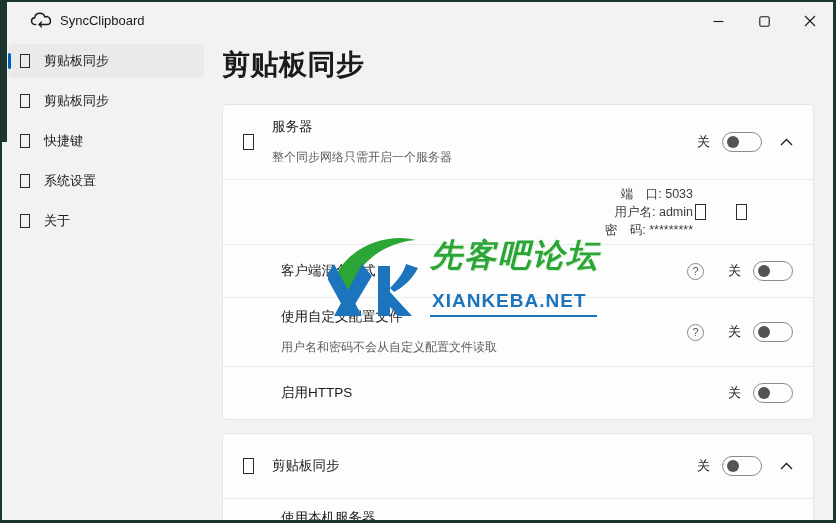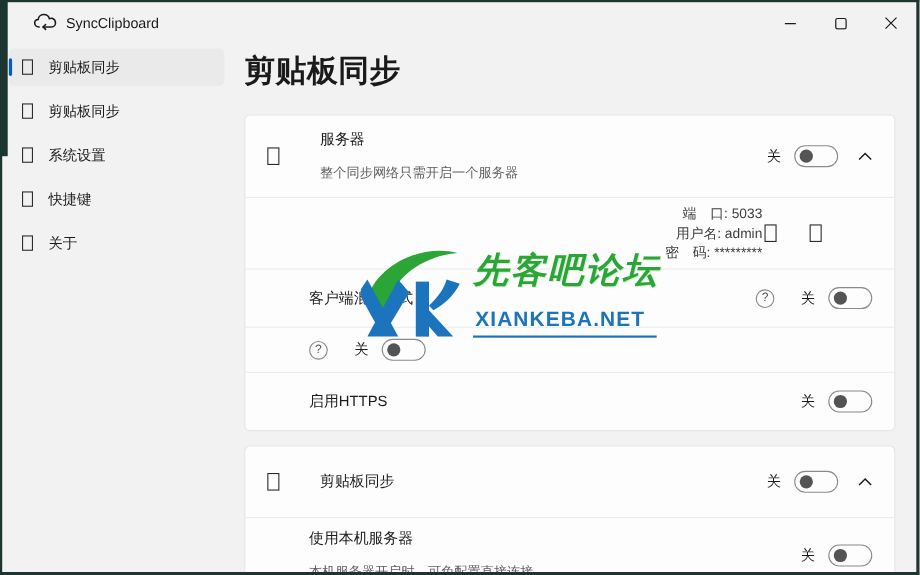--- a/index.html
+++ b/index.html
@@ -47,21 +47,21 @@
   .tofu.lg { width:11px; height:16px; }
 
   .content { flex:1; padding:2px 22px 0 10px; position:relative; }
   .page-title { font-size:28px; font-weight:600; letter-spacing:0.5px; margin:4px 0 20px 0; }
 
   
   .card {
     background:#fdfdfd; border:1px solid #e5e5e5; border-radius:5px;
     margin-bottom:13px; overflow:hidden;
   }
-  .row { display:flex; align-items:center; padding:0 20px;gap:19px; }
+  .row { display:flex; align-items:center; padding:0 20px; }
   .row + .row, .info-row + .row, .row + .info-row { border-top:1px solid #ebebeb; }
   .card-header { min-height:72px; padding:13px 20px; }
   .card-header.compact { min-height:64px; }
   .hdr-icon { margin-right:18px; flex:0 0 auto; }
   .titles { flex:1; min-width:0; }
   .row-title { font-size:13.5px; color:#1b1b1b; line-height:18px; }
   .row-sub { font-size:12px; color:#5d5d5d; line-height:17px; margin-top:13px; }
   .setting-row { padding-left:58px; }
   .pad-tall { padding-top:10px; padding-bottom:10px; }
   .pad-reg  { padding-top:16px; padding-bottom:16px; }
@@ -81,21 +81,21 @@
   .chevron { margin-left:18px; display:inline-flex; }
 
   
   .info-row { padding:5px 20px 5px 58px; display:flex; align-items:center; }
   .info-lines { flex:1;text-align:right; }
   .info-line { font-size:12.5px; color:#3d3d3d; line-height:18px; }
   .info-actions { display:flex; gap:26px; margin-right:44px; }
   .icon-btn { display:inline-flex; padding:2px; }
 
   
-  .watermark { position:absolute; left:328px; top:220px; z-index:40;
+  .watermark { position:absolute; left:328px; top:230px; z-index:40;
     display:flex; align-items:flex-start; pointer-events:none; }
   .wm-logo { width:96px; height:88px; margin-right:6px; }
   .wm-text { padding-top:8px; }
   .wm-line1 {
     font-size:32px; font-weight:800; font-style:italic; letter-spacing:2px;
     color:#2ba636; text-shadow:1px 1px 0 #d7efd7; line-height:34px;
   }
   .wm-line2 {
     display:inline-block; font-size:19px; font-weight:800; letter-spacing:1px;
     color:#1b74bc; border-bottom:2px solid #1b74bc; padding:2px 10px 3px 2px;
@@ -147,25 +147,25 @@
         <span class="accent"></span>
         <span class="tofu"></span>
         <span class="nav-label">剪贴板同步</span>
       </div>
       <div class="nav-item">
         <span class="tofu"></span>
         <span class="nav-label">剪贴板同步</span>
       </div>
       <div class="nav-item">
         <span class="tofu"></span>
+        <span class="nav-label">快捷键</span>
+      </div>
+      <div class="nav-item">
+        <span class="tofu"></span>
         <span class="nav-label">系统设置</span>
-      </div>
-      <div class="nav-item">
-        <span class="tofu"></span>
-        <span class="nav-label">快捷键</span>
       </div>
       <div class="nav-item">
         <span class="tofu"></span>
         <span class="nav-label">关于</span>
       </div>
     </div>
 
     <div class="content">
       <div class="page-title">剪贴板同步</div>
 
@@ -212,20 +212,24 @@
           <div class="controls">
             <span class="help-icon">?</span>
             <span class="toggle-label">关</span>
             <span class="toggle">
                 <span class="knob"></span>
               </span>
           </div>
         </div>
 
         <div class="row setting-row pad-tall">
+          <div class="titles">
+            <div class="row-title">使用自定义配置文件</div>
+            <div class="row-sub">用户名和密码不会从自定义配置文件读取</div>
+          </div>
           <div class="controls">
             <span class="help-icon">?</span>
             <span class="toggle-label">关</span>
             <span class="toggle">
                 <span class="knob"></span>
               </span>
           </div>
         </div>
 
         <div class="row setting-row pad-reg">

